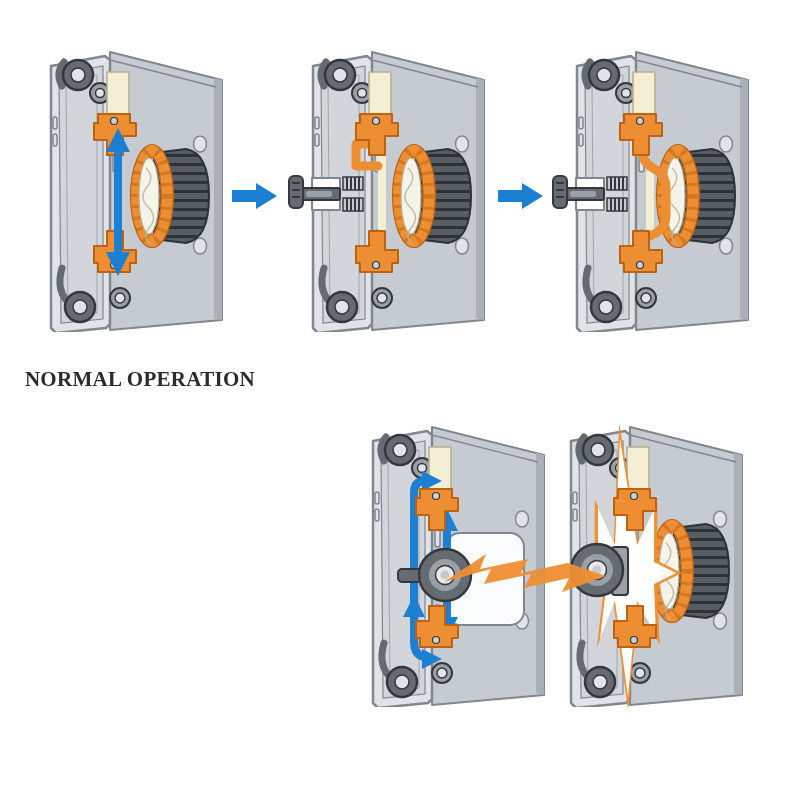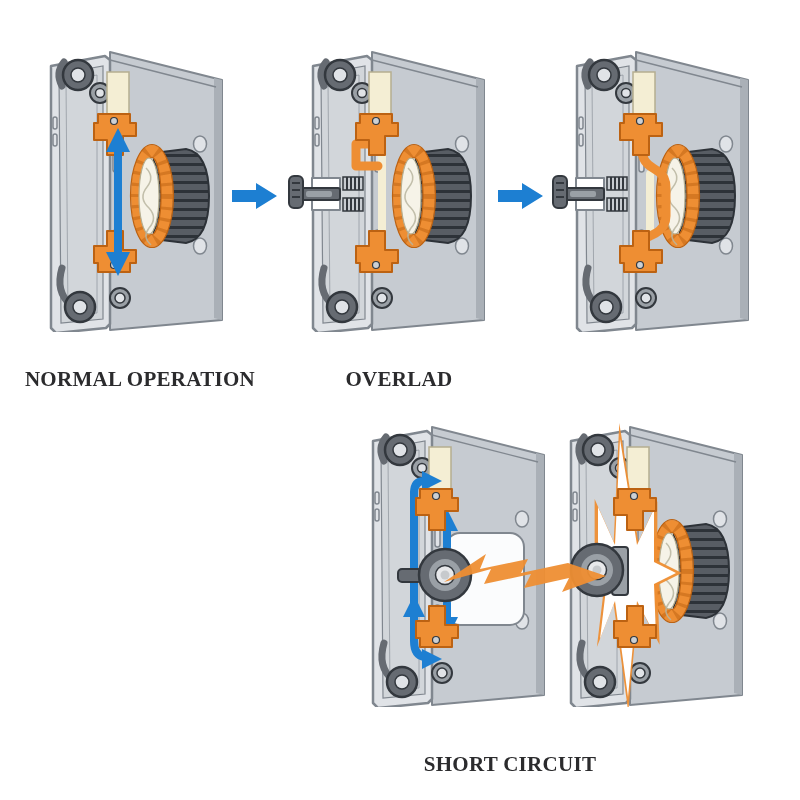--- a/index.html
+++ b/index.html
@@ -163,21 +163,20 @@
     <use href="#g-arc"></use>
     <g>
       <path class="cream-stroke" d="M88,152 V214"></path>
       <path class="copper-stroke" d="M80,102 V128 Q80,140 91,146 L97,150 Q104,155 104,166 V194 Q104,205 94,211 L86,215 Q80,219 80,228 V246"></path>
     </g>
     <use href="#g-contacts"></use>
     <use href="#g-toggle"></use>
   </svg>
 
   <div class="stage-label" style="left:20px;top:367px">NORMAL OPERATION</div>
-  <div class="stage-label" style="left:279px;top:367px">OVERLAD</div>
 
   <svg class="abs" style="left:328px;top:397px" width="230" height="310" viewBox="-30 0 230 310">
     <use href="#g-case"></use>
     <rect class="white-box" x="88" y="136" width="78" height="92" rx="14"></rect>
     <g>
       <path class="blue-stroke" d="M56,96 Q56,84 66,84 L70,84"></path>
       <polygon class="blue" points="84,84 64,74 64,94"></polygon>
       <path class="blue-stroke" d="M56,96 V244 Q56,258 66,260 L70,261"></path>
       <polygon class="blue" points="84,262 64,252 64,272"></polygon>
       <polygon class="blue" points="56,198 45,220 67,220"></polygon>
@@ -206,15 +205,14 @@
     <rect class="mid-metal" x="56" y="150" width="16" height="48" rx="3"></rect>
     <g transform="translate(41,173)">
       <use href="#g-solenoid"></use>
     </g>
   </svg>
 
   <svg class="abs" style="left:440px;top:542px" width="170" height="70" viewBox="0 0 170 70">
     <polygon class="star-orange" points="4,40 46,12 40,27 88,17 81,31 128,21 166,34 122,50 129,36 84,46 91,32 44,42 51,27"></polygon>
   </svg>
 
-  <div class="stage-label" style="left:390px;top:752px">SHORT CIRCUIT</div>
 
 </div>
 
 </body></html>

